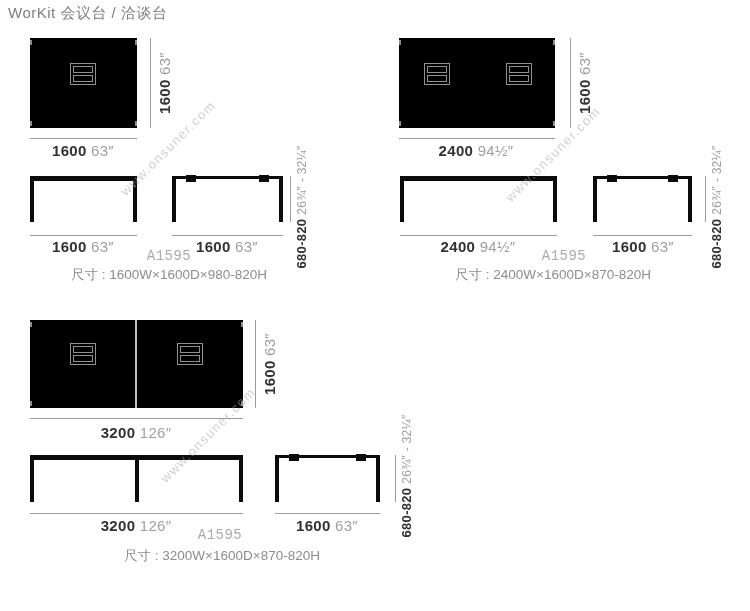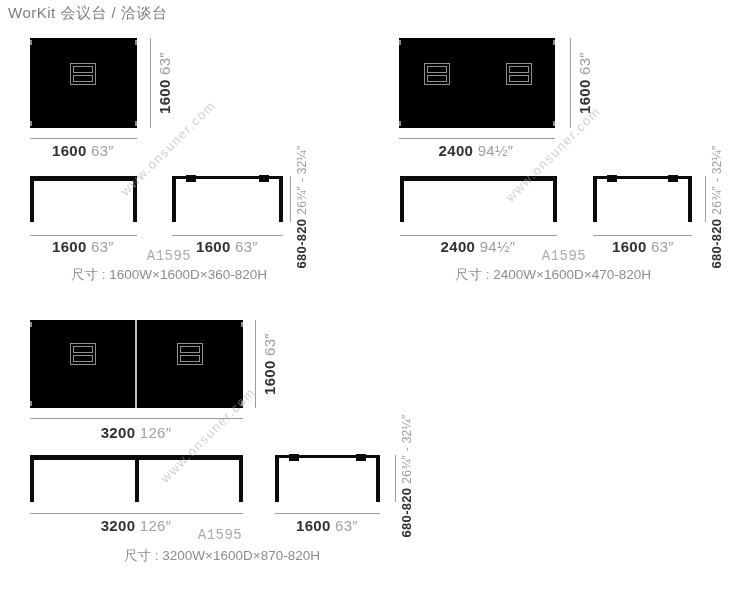--- a/index.html
+++ b/index.html
@@ -97,21 +97,21 @@
       <span class="in">63″</span>
     </div>
 
     <div class="dimv" style="left:290px;top:176px;height:46px"></div>
     <div class="rotlabel lbl hgt" style="left:301px;top:207px">
       <span class="mm">680-820</span>
       <span class="in">26¾″ - 32¼″</span>
     </div>
 
     <div class="model" style="left:169px;top:248px">A1595</div>
-    <div class="sizetxt" style="left:169px;top:266px">尺寸 : 1600W×1600D×360-820H</div>
+    <div class="sizetxt" style="left:169px;top:266px">尺寸 : 1600W×1600D×980-820H</div>
     <div class="watermark" style="left:168px;top:148px">www.onsuner.com</div>
   </div>
 
   <div>
     <div class="topview" style="left:399px;top:38px;width:156px;height:90px">
       <div class="tick tl"></div>
       <div class="tick bl"></div>
       <div class="tick tr"></div>
       <div class="tick br"></div>
       <div class="port" style="left:25px;top:25px">
@@ -158,21 +158,21 @@
       <span class="in">63″</span>
     </div>
 
     <div class="dimv" style="left:705px;top:176px;height:46px"></div>
     <div class="rotlabel lbl hgt" style="left:716px;top:207px">
       <span class="mm">680-820</span>
       <span class="in">26¾″ - 32¼″</span>
     </div>
 
     <div class="model" style="left:564px;top:248px">A1595</div>
-    <div class="sizetxt" style="left:553px;top:266px">尺寸 : 2400W×1600D×470-820H</div>
+    <div class="sizetxt" style="left:553px;top:266px">尺寸 : 2400W×1600D×870-820H</div>
     <div class="watermark" style="left:553px;top:154px">www.onsuner.com</div>
   </div>
 
   <div>
     <div class="topview" style="left:30px;top:320px;width:213px;height:88px">
       <div class="tick tl"></div>
       <div class="tick bl"></div>
       <div class="tick tr"></div>
       <div class="tick br"></div>
       <div class="divider" style="left:105px"></div>

